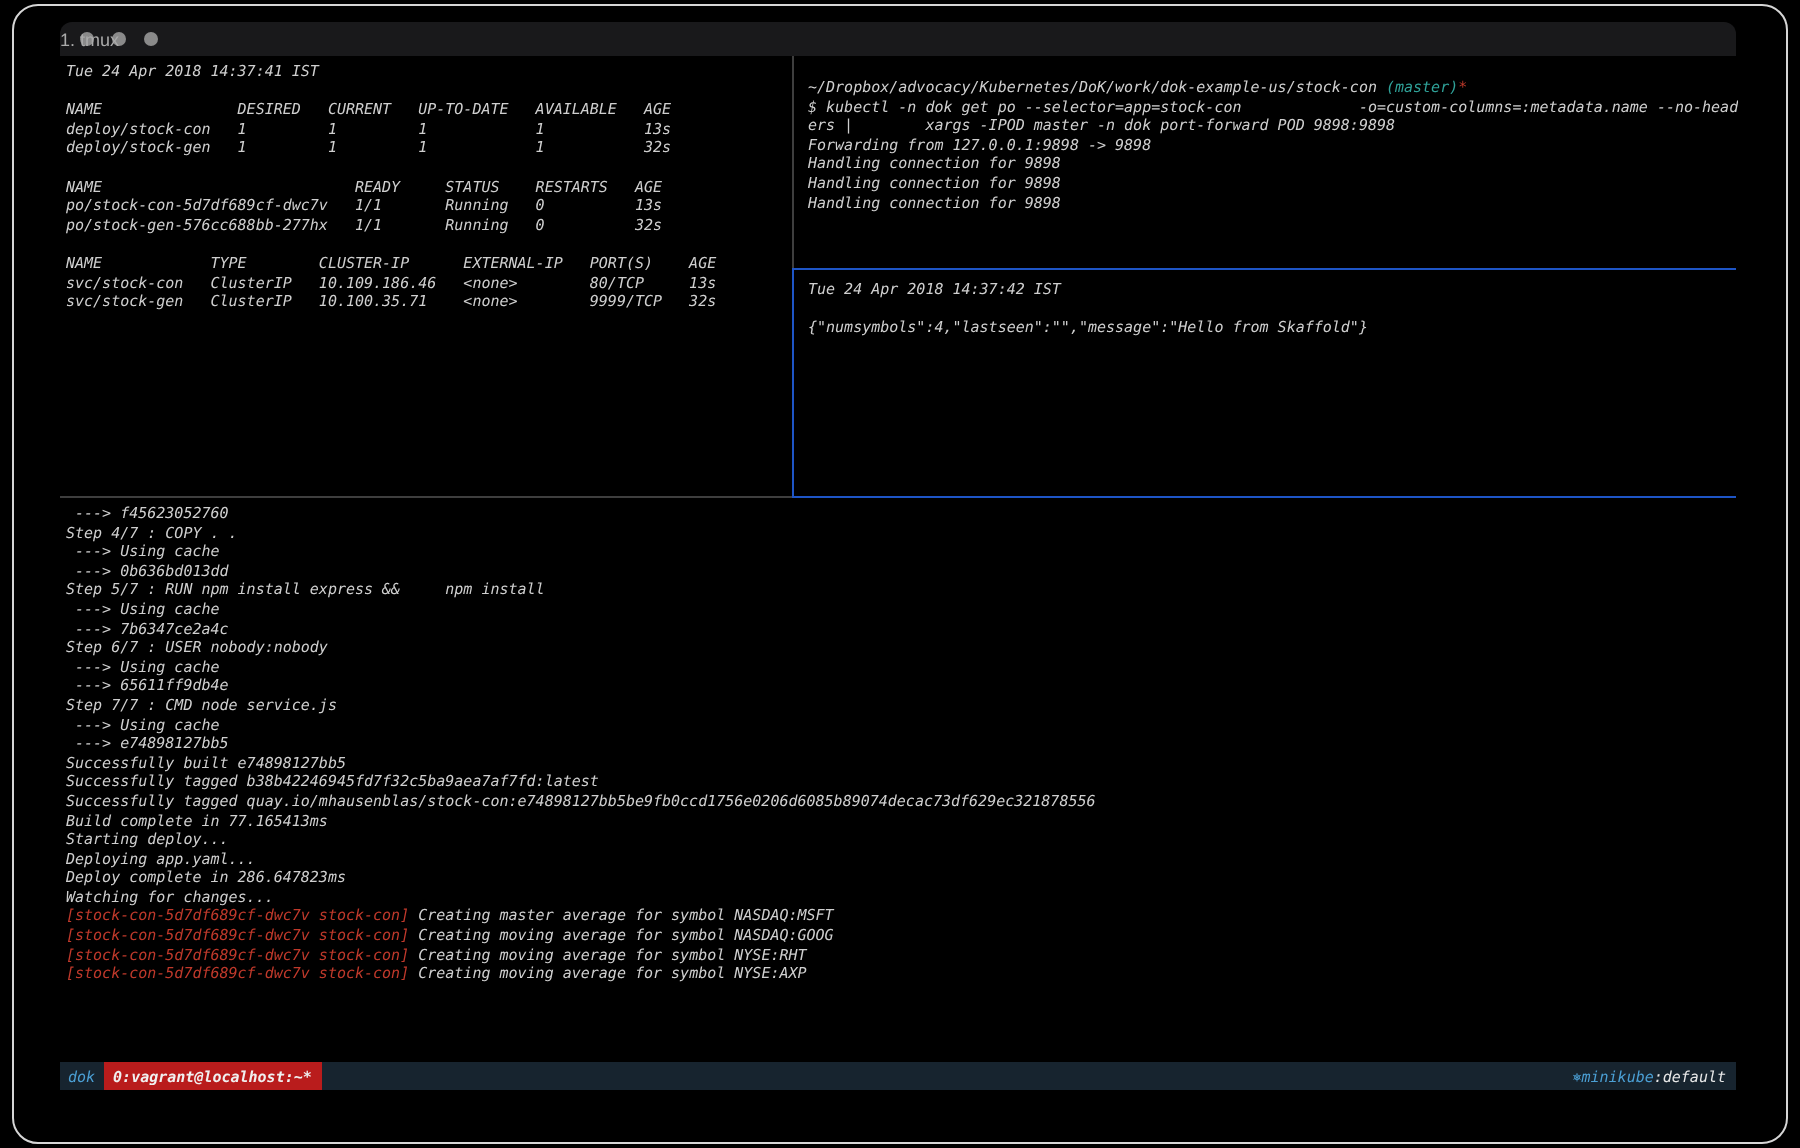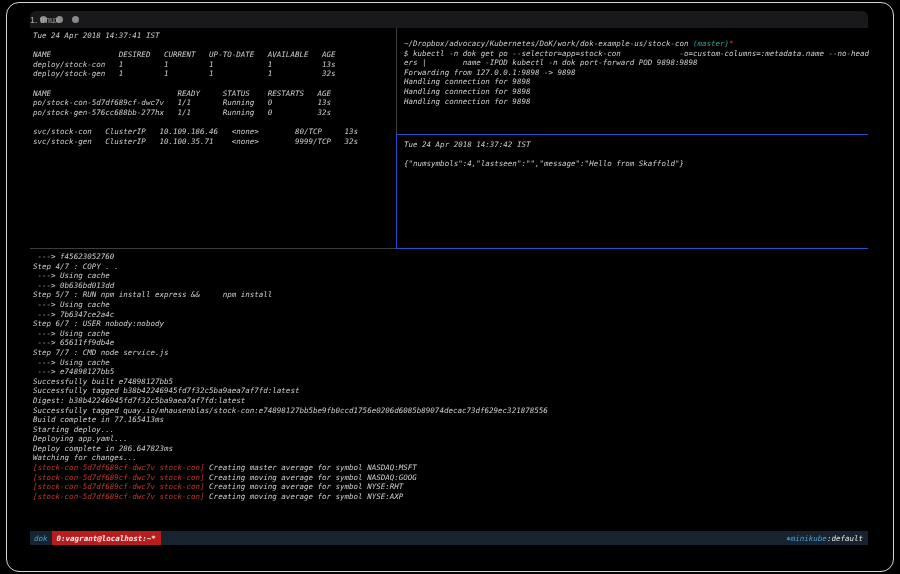--- a/index.html
+++ b/index.html
@@ -71,31 +71,32 @@
           <div class="tline"><span>Tue 24 Apr 2018 14:37:41 IST</span></div>
           <div class="tline"><span></span></div>
           <div class="tline"><span>NAME               DESIRED   CURRENT   UP-TO-DATE   AVAILABLE   AGE</span></div>
           <div class="tline"><span>deploy/stock-con   1         1         1            1           13s</span></div>
           <div class="tline"><span>deploy/stock-gen   1         1         1            1           32s</span></div>
           <div class="tline"><span></span></div>
           <div class="tline"><span>NAME                            READY     STATUS    RESTARTS   AGE</span></div>
           <div class="tline"><span>po/stock-con-5d7df689cf-dwc7v   1/1       Running   0          13s</span></div>
           <div class="tline"><span>po/stock-gen-576cc688bb-277hx   1/1       Running   0          32s</span></div>
           <div class="tline"><span></span></div>
+          <div class="tline"><span>NAME            TYPE        CLUSTER-IP      EXTERNAL-IP   PORT(S)    AGE</span></div>
           <div class="tline"><span>svc/stock-con   ClusterIP   10.109.186.46   &lt;none&gt;        80/TCP     13s</span></div>
           <div class="tline"><span>svc/stock-gen   ClusterIP   10.100.35.71    &lt;none&gt;        9999/TCP   32s</span></div>
         </div>
 
       <div class="divider div-gray" style="left:366px; top:0; width:1px; height:106px;"></div>
       <div class="divider div-blue" style="left:366px; top:106px; width:1px; height:115px;"></div>
 
       <div class="pane" style="left:371px; top:0; width:465px; height:106px; padding:11px 0 0 3px;">
           <div class="tline"><span>~/Dropbox/advocacy/Kubernetes/DoK/work/dok-example-us/stock-con </span><span style="color: rgb(47, 161, 152);">(master)</span><span style="color: rgb(192, 57, 43);">*</span></div>
           <div class="tline"><span>$ kubectl -n dok get po --selector=app=stock-con             -o=custom-columns=:metadata.name --no-head</span></div>
-          <div class="tline"><span>ers |        name -IPOD kubectl -n dok port-forward POD 9898:9898</span></div>
+          <div class="tline"><span>ers |        xargs -IPOD master -n dok port-forward POD 9898:9898</span></div>
           <div class="tline"><span>Forwarding from 127.0.0.1:9898 -&gt; 9898</span></div>
           <div class="tline"><span>Handling connection for 9898</span></div>
           <div class="tline"><span>Handling connection for 9898</span></div>
           <div class="tline"><span>Handling connection for 9898</span></div>
         </div>
 
       <div class="divider div-blue" style="left:366px; top:106px; width:472px; height:1px;"></div>
 
       <div class="pane" style="left:371px; top:107px; width:465px; height:113px; padding:5px 0 0 3px;">
           <div class="tline"><span>Tue 24 Apr 2018 14:37:42 IST</span></div>
@@ -115,21 +116,20 @@
           <div class="tline"><span> ---&gt; Using cache</span></div>
           <div class="tline"><span> ---&gt; 7b6347ce2a4c</span></div>
           <div class="tline"><span>Step 6/7 : USER nobody:nobody</span></div>
           <div class="tline"><span> ---&gt; Using cache</span></div>
           <div class="tline"><span> ---&gt; 65611ff9db4e</span></div>
           <div class="tline"><span>Step 7/7 : CMD node service.js</span></div>
           <div class="tline"><span> ---&gt; Using cache</span></div>
           <div class="tline"><span> ---&gt; e74898127bb5</span></div>
           <div class="tline"><span>Successfully built e74898127bb5</span></div>
           <div class="tline"><span>Successfully tagged b38b42246945fd7f32c5ba9aea7af7fd:latest</span></div>
-          <div class="tline"><span>Digest: b38b42246945fd7f32c5ba9aea7af7fd:latest</span></div>
           <div class="tline"><span>Successfully tagged quay.io/mhausenblas/stock-con:e74898127bb5be9fb0ccd1756e0206d6085b89074decac73df629ec321878556</span></div>
           <div class="tline"><span>Build complete in 77.165413ms</span></div>
           <div class="tline"><span>Starting deploy...</span></div>
           <div class="tline"><span>Deploying app.yaml...</span></div>
           <div class="tline"><span>Deploy complete in 286.647823ms</span></div>
           <div class="tline"><span>Watching for changes...</span></div>
           <div class="tline"><span style="color: rgb(192, 57, 43);">[stock-con-5d7df689cf-dwc7v stock-con]</span><span> Creating master average for symbol NASDAQ:MSFT</span></div>
           <div class="tline"><span style="color: rgb(192, 57, 43);">[stock-con-5d7df689cf-dwc7v stock-con]</span><span> Creating moving average for symbol NASDAQ:GOOG</span></div>
           <div class="tline"><span style="color: rgb(192, 57, 43);">[stock-con-5d7df689cf-dwc7v stock-con]</span><span> Creating moving average for symbol NYSE:RHT</span></div>
           <div class="tline"><span style="color: rgb(192, 57, 43);">[stock-con-5d7df689cf-dwc7v stock-con]</span><span> Creating moving average for symbol NYSE:AXP</span></div>

